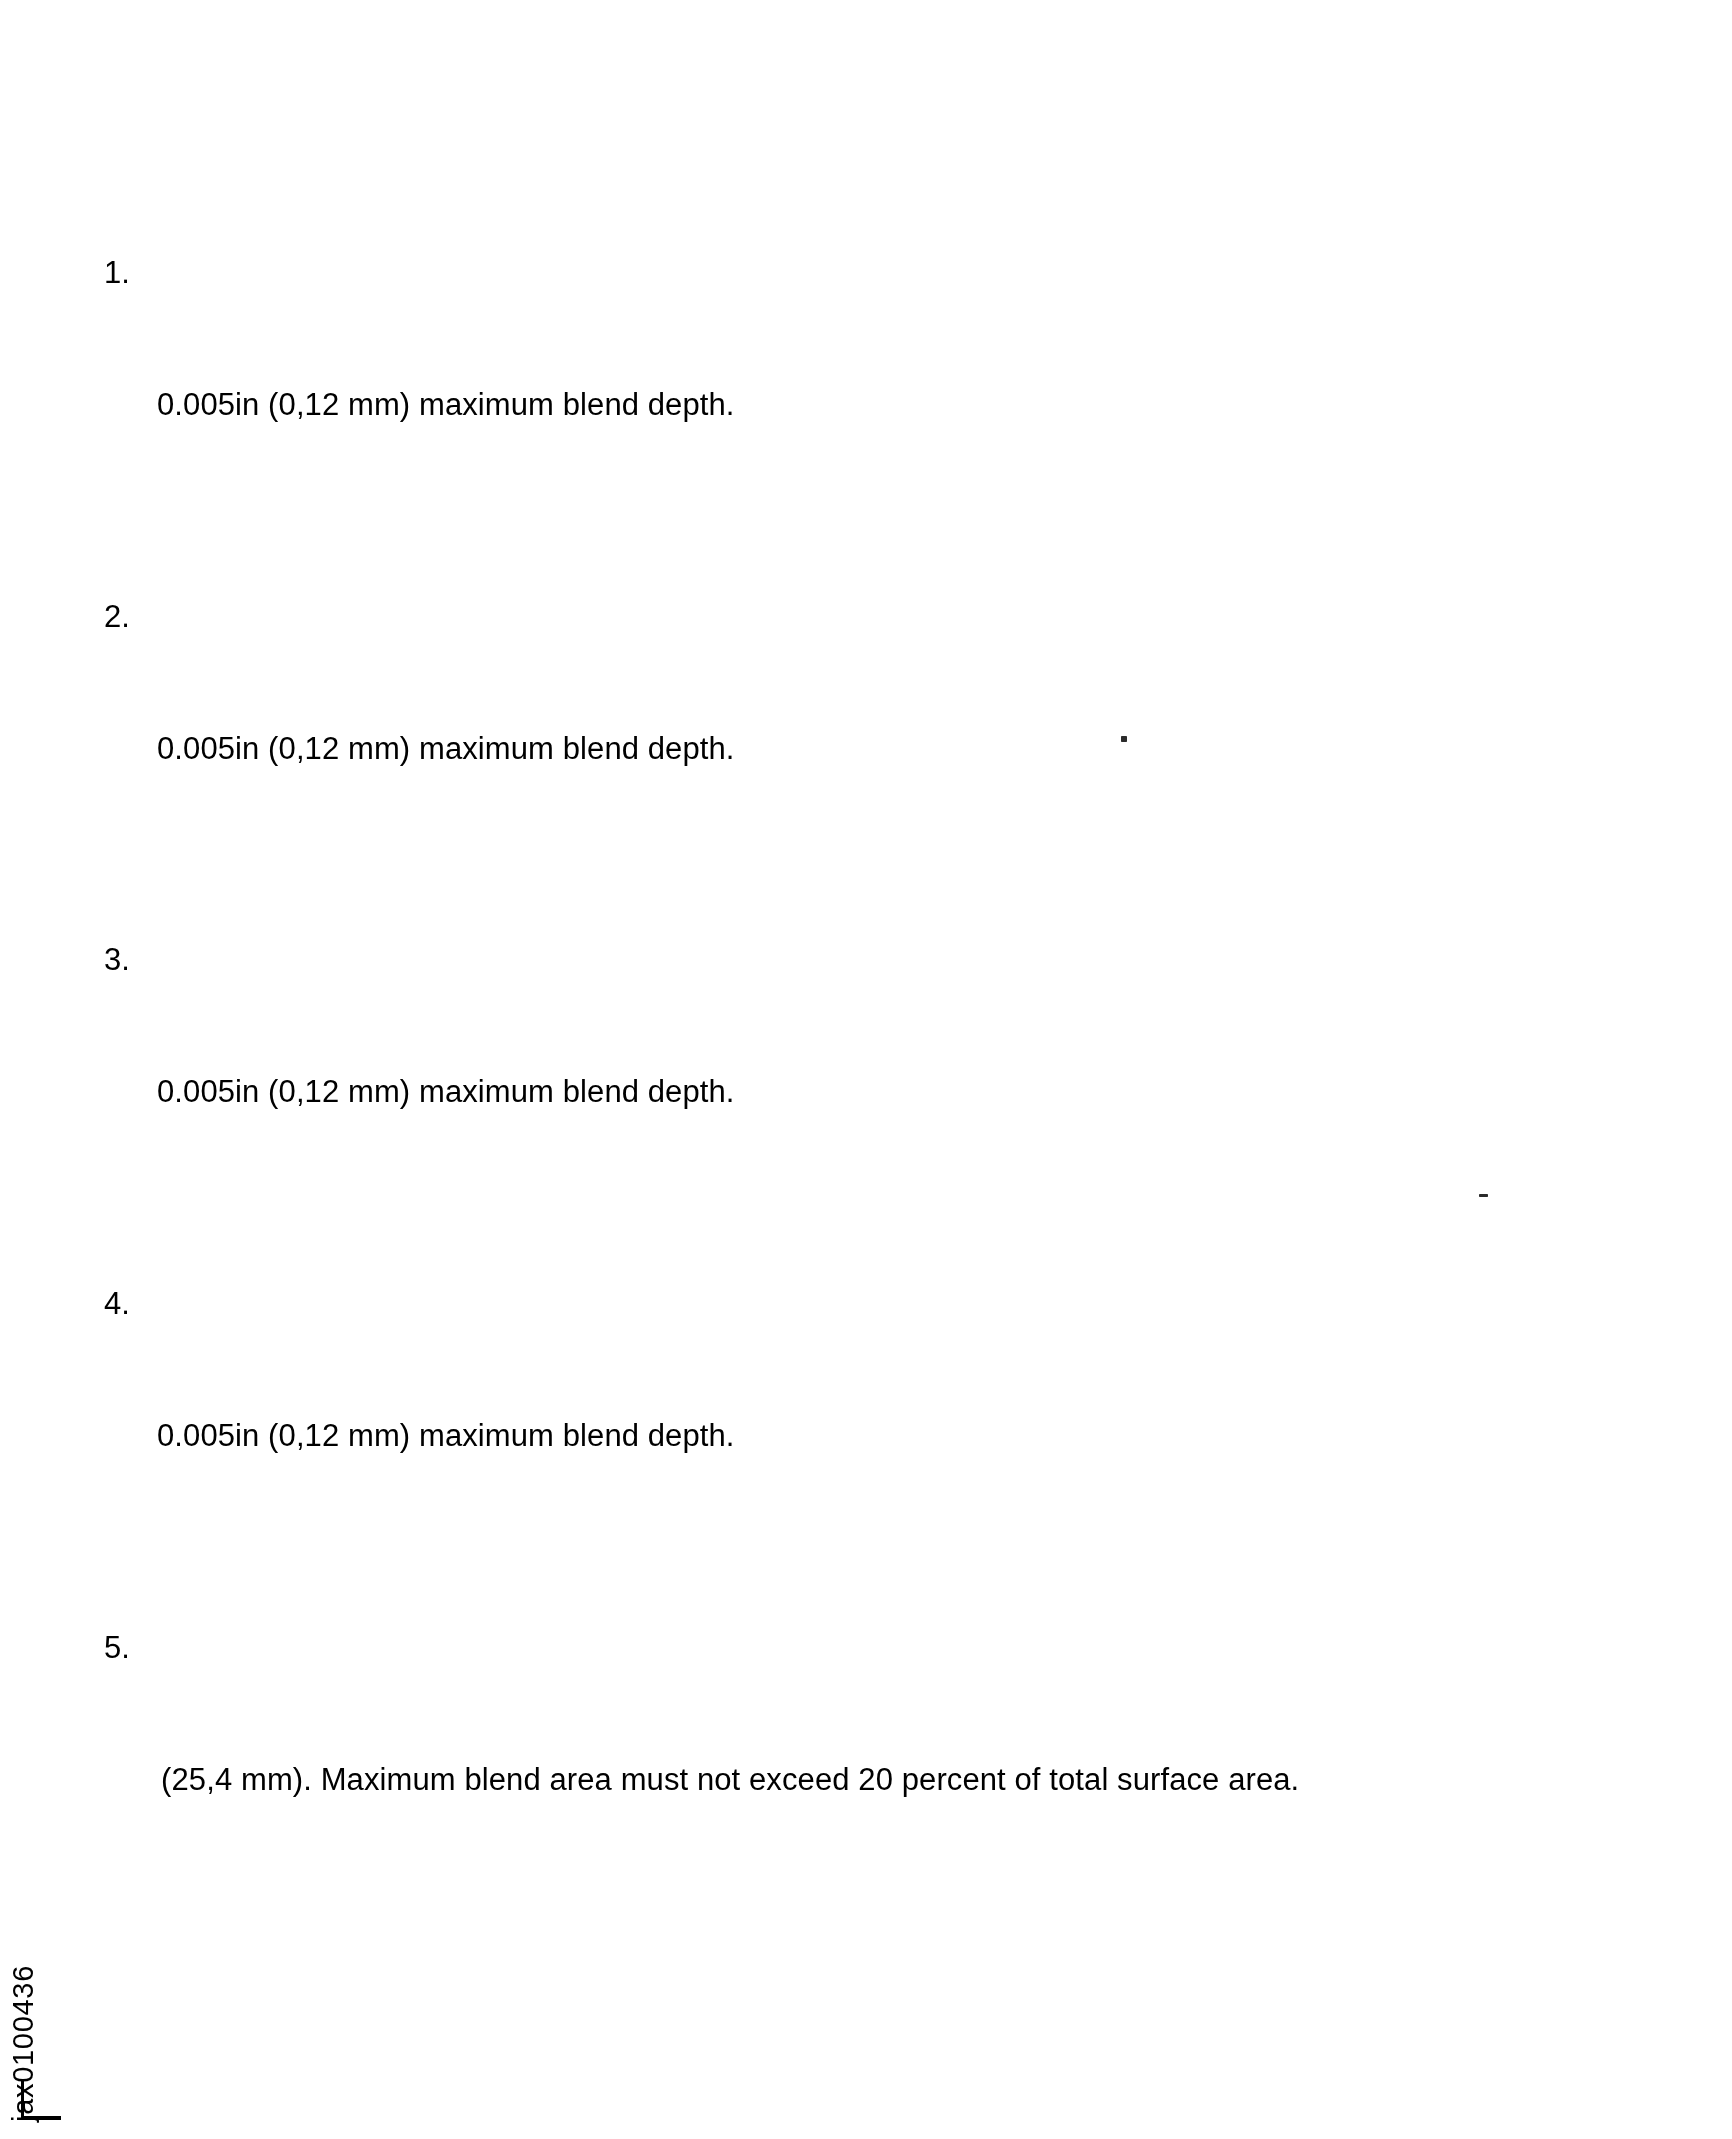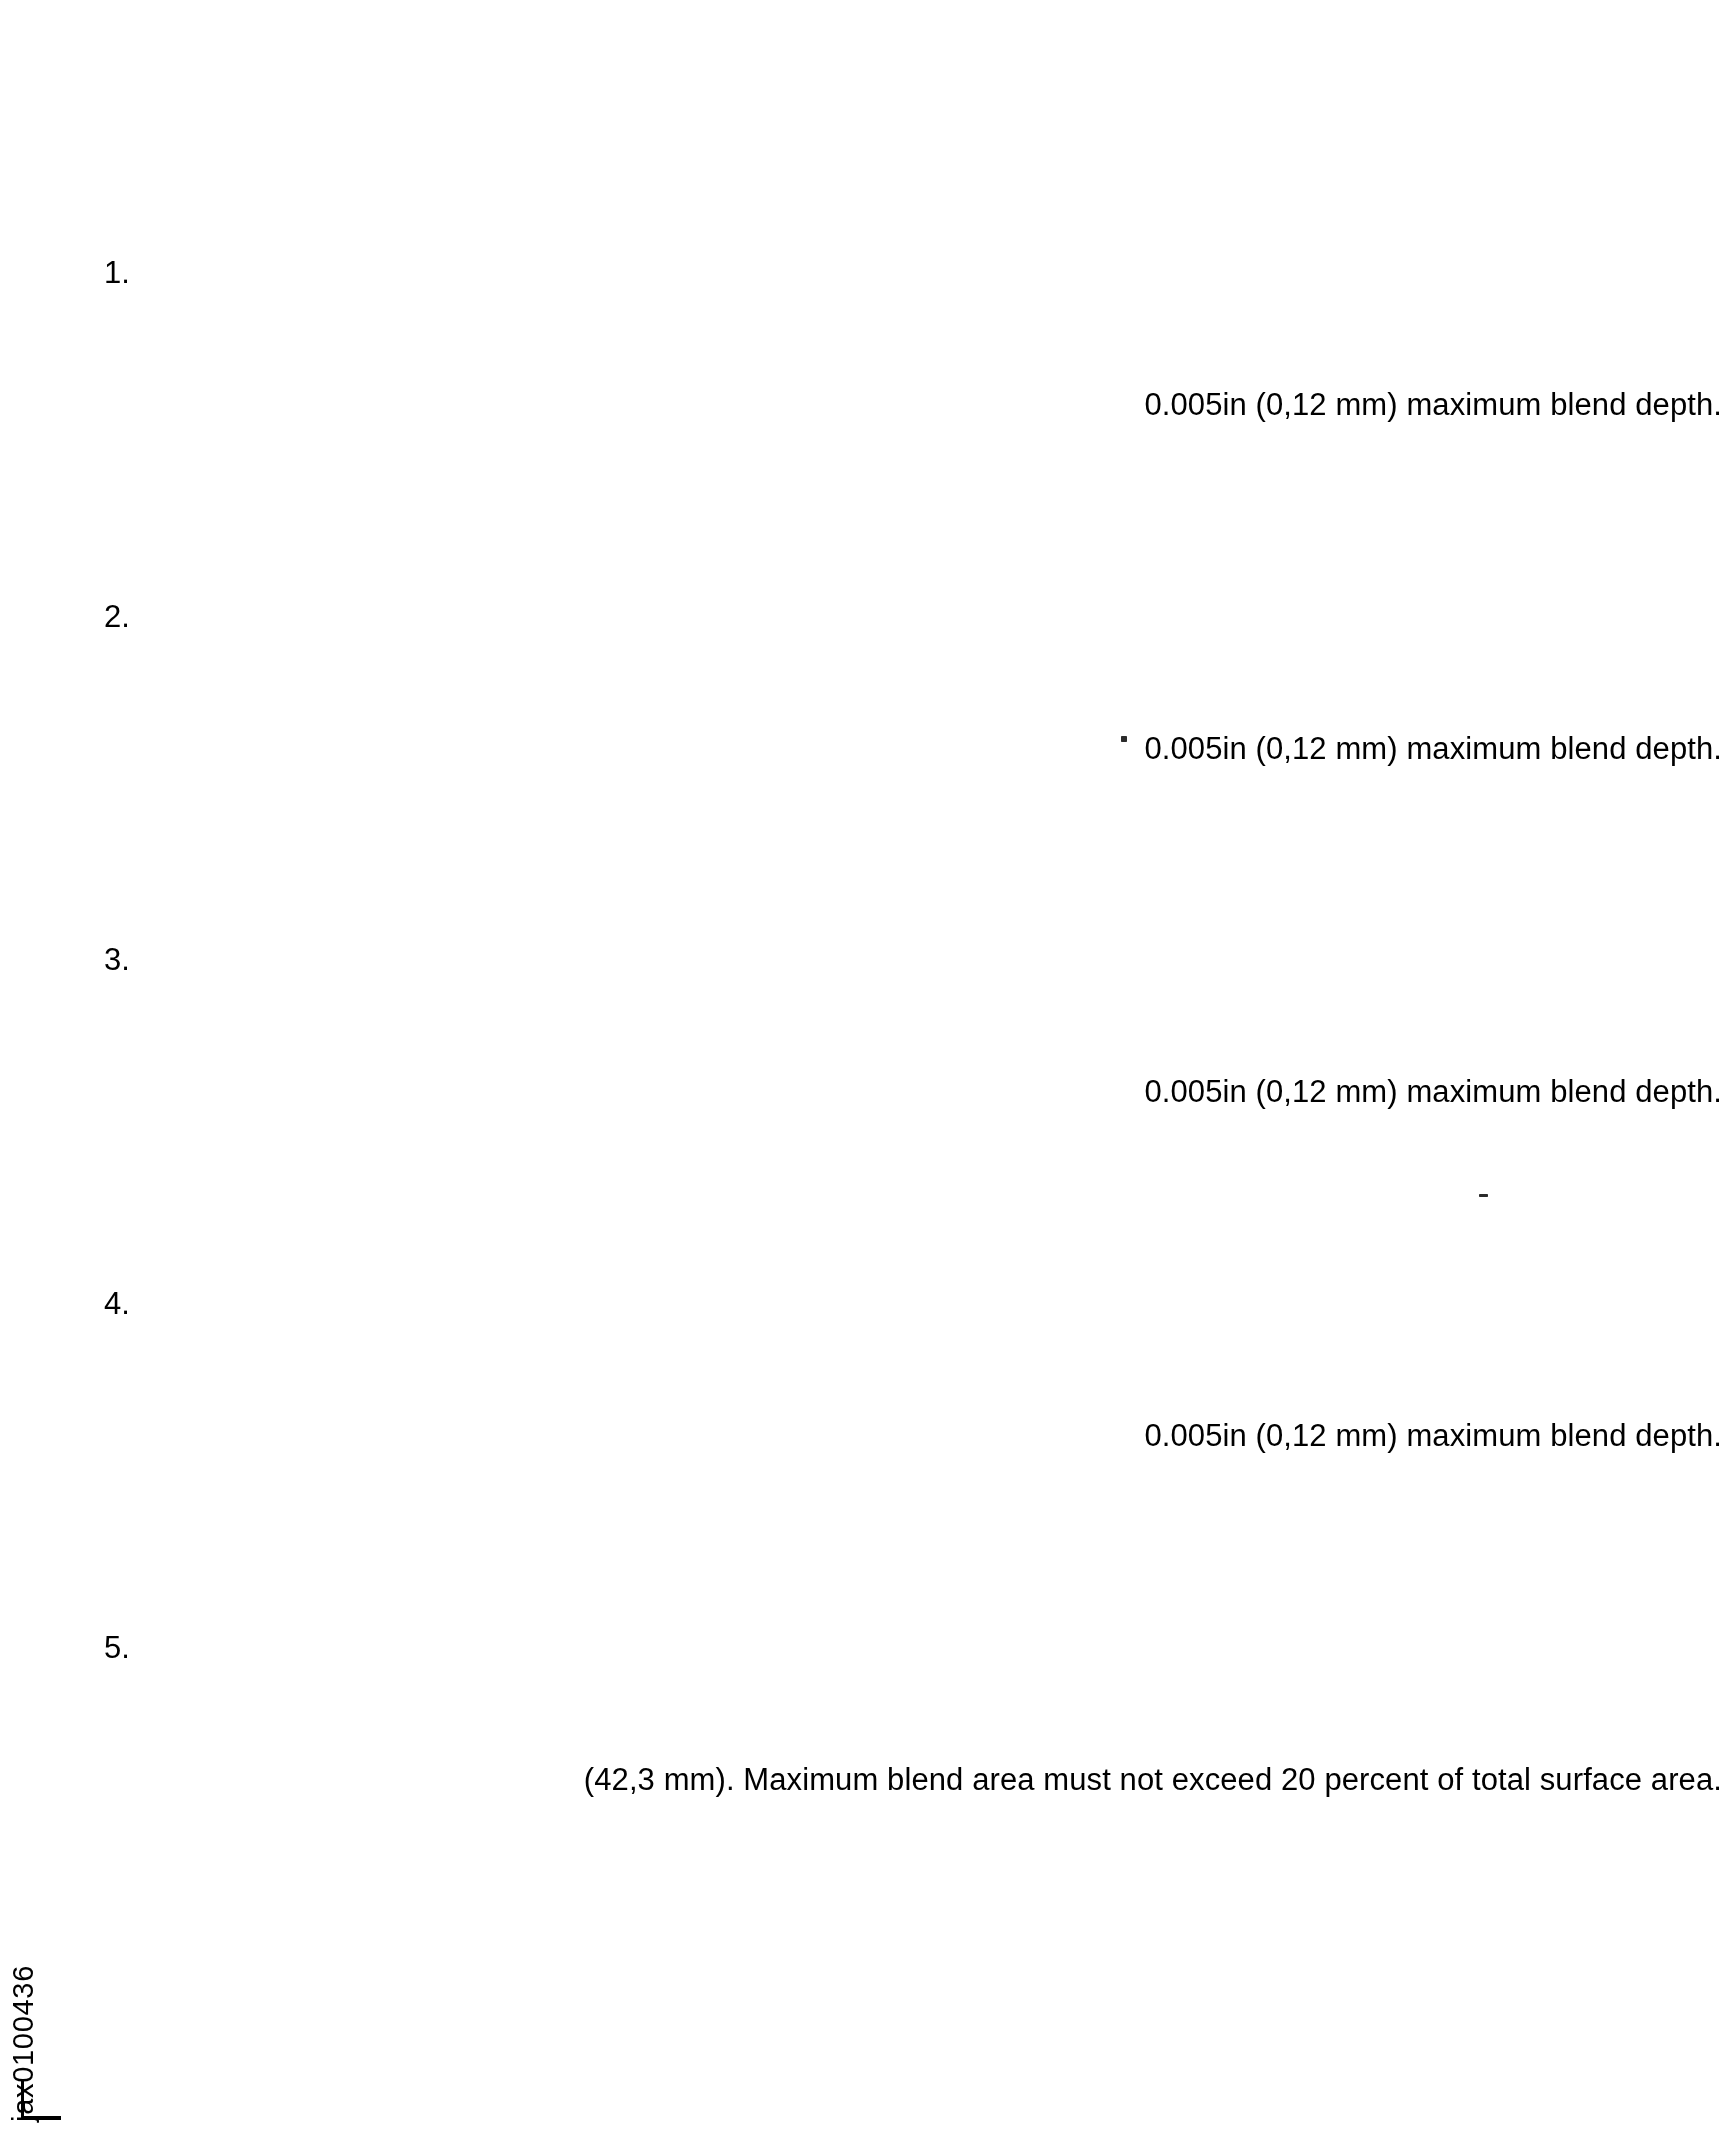--- a/index.html
+++ b/index.html
@@ -56,21 +56,20 @@
     margin-left: 53px;
     font-size: 31px;
     line-height: 66px;
     letter-spacing: 0.1px;
     white-space: pre-wrap;
   }
 
   .note-line {
     display: block;
     white-space: pre;
-    text-align: right;
   }   
   .cont-b { padding-left: 4.1px; }
 
   
   .speck {
     position: absolute;
     background: #2b2b2b;
     border-radius: 0.7px;
   }
   .speck-1 { left: 1121px; top: 736px; width: 5.5px;  height: 5.5px; }
@@ -153,21 +152,21 @@
     <div class="note">
       <span class="note-num">4.</span>
       <div class="note-body">
         <span class="note-line">0.005in (0,12 mm) maximum blend depth.</span>
       </div>
     </div>
 
     <div class="note">
       <span class="note-num">5.</span>
       <div class="note-body">
-        <span class="note-line cont-b">(42,3 mm). Maximum blend area must not exceed 20 percent of total surface area.</span>
+        <span class="note-line cont-b">(25,4 mm). Maximum blend area must not exceed 20 percent of total surface area.</span>
       </div>
     </div>
 
   </div>
 
   <div class="speck speck-1"></div>
   <div class="speck speck-2"></div>
 
   <div class="doc-id-block">
     <div class="crop-mark">

